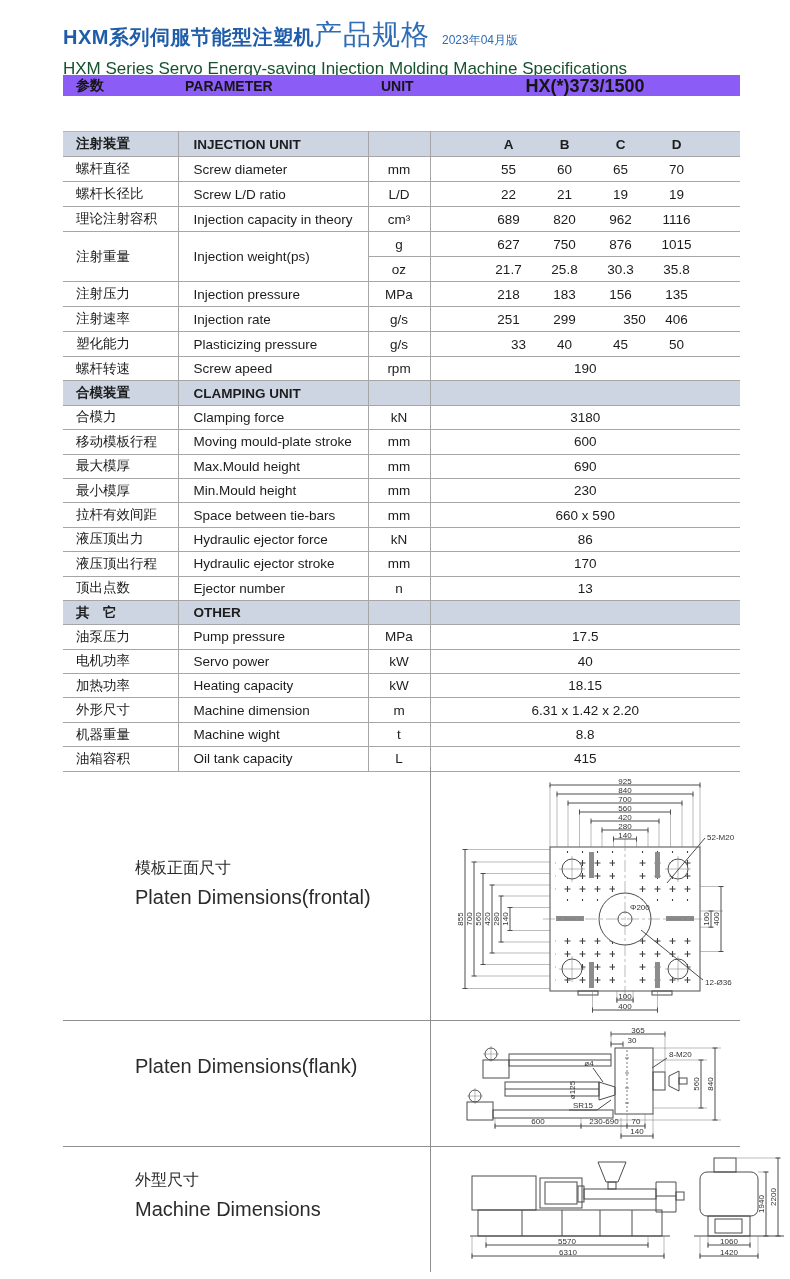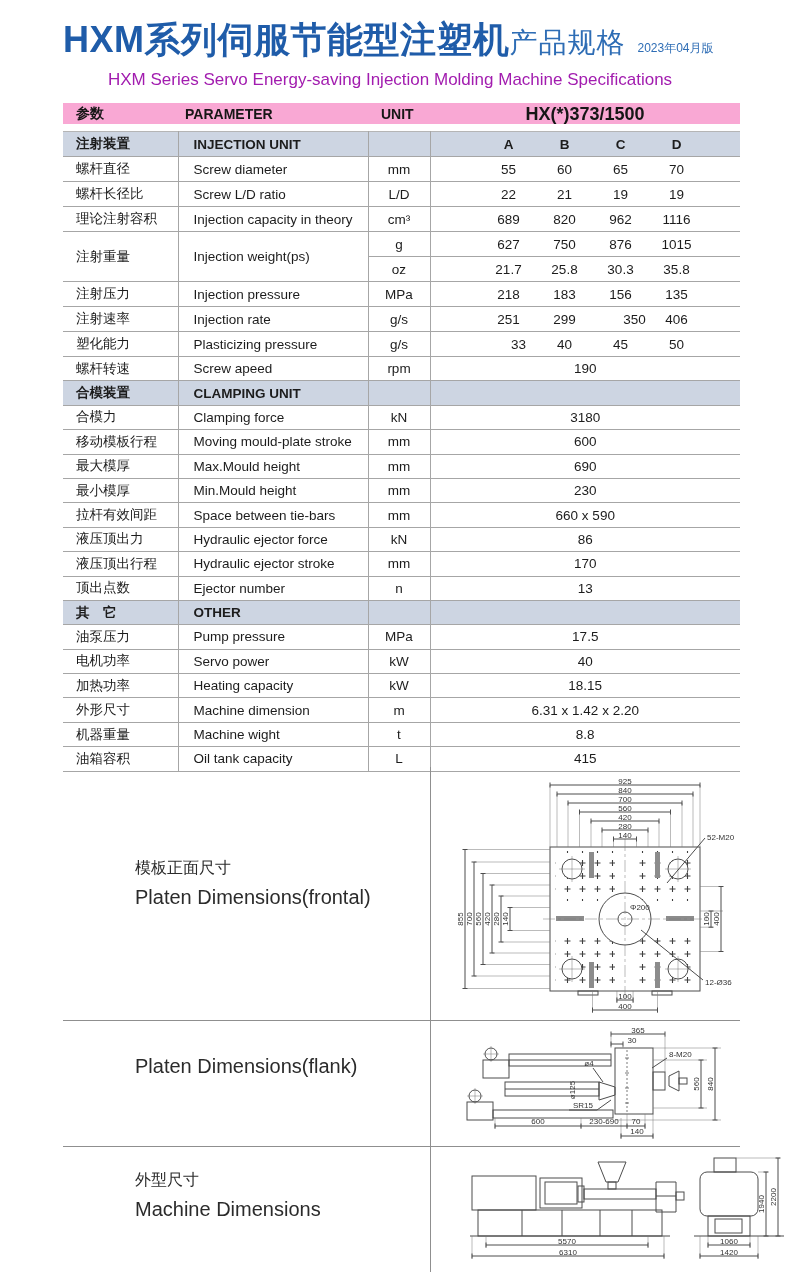--- a/index.html
+++ b/index.html
@@ -3,27 +3,27 @@
 <meta charset="utf-8">
 <style>
   * { margin:0; padding:0; box-sizing:border-box; }
   html,body { background:#fff; }
   body { font-family:"Liberation Sans","DejaVu Sans",sans-serif; }
   .page { position:relative; width:790px; height:1279px; background:#fff; overflow:hidden; }
 
   
   .doc-header { position:absolute; left:63px; top:16px; width:680px; }
   .title-line { white-space:nowrap; }
-  .title-cn { font-size:36px; font-weight:700; color:#1f5ca9; letter-spacing:0.5px; }
+  .title-cn { font-size:20px; font-weight:700; color:#1f5ca9; letter-spacing:0.5px; }
   .title-suffix { font-size:28px; font-weight:400; color:#2e6db5; letter-spacing:1px; }
   .edition { font-size:12px; font-weight:400; color:#2e6db5; margin-left:12px; }
-  .subtitle { margin-top:5px; font-size:17px; color:#a21caf;margin-left:45px; }
+  .subtitle { margin-top:5px; font-size:17px; color:#14532d; }
 
   
-  .thead-bar { position:absolute; left:63px; top:103px; width:677px; height:21px; background:#f9a8d4; }
+  .thead-bar { position:absolute; left:63px; top:75px; width:677px; height:21px; background:#8b5cf6; }
   .thead-bar span { position:absolute; top:50%; transform:translateY(-50%); font-weight:700; color:#161616; }
   .th-zh    { left:13px;  font-size:14px; }
   .th-en    { left:122px; font-size:14px; }
   .th-unit  { left:318px; font-size:14px; }
   .th-model { left:367px; width:310px; text-align:center; font-size:18px; }
 
   
   .spec-table { position:absolute; left:63px; top:131px; width:677px; border-collapse:collapse; table-layout:fixed; }
   .spec-table td { height:24.4px; border-bottom:1px solid #a6a6a6; font-size:13.5px; color:#1c1c1c; padding:0; vertical-align:middle; }
   .spec-table tr:first-child td { border-top:1px solid #b5b5b5; }

